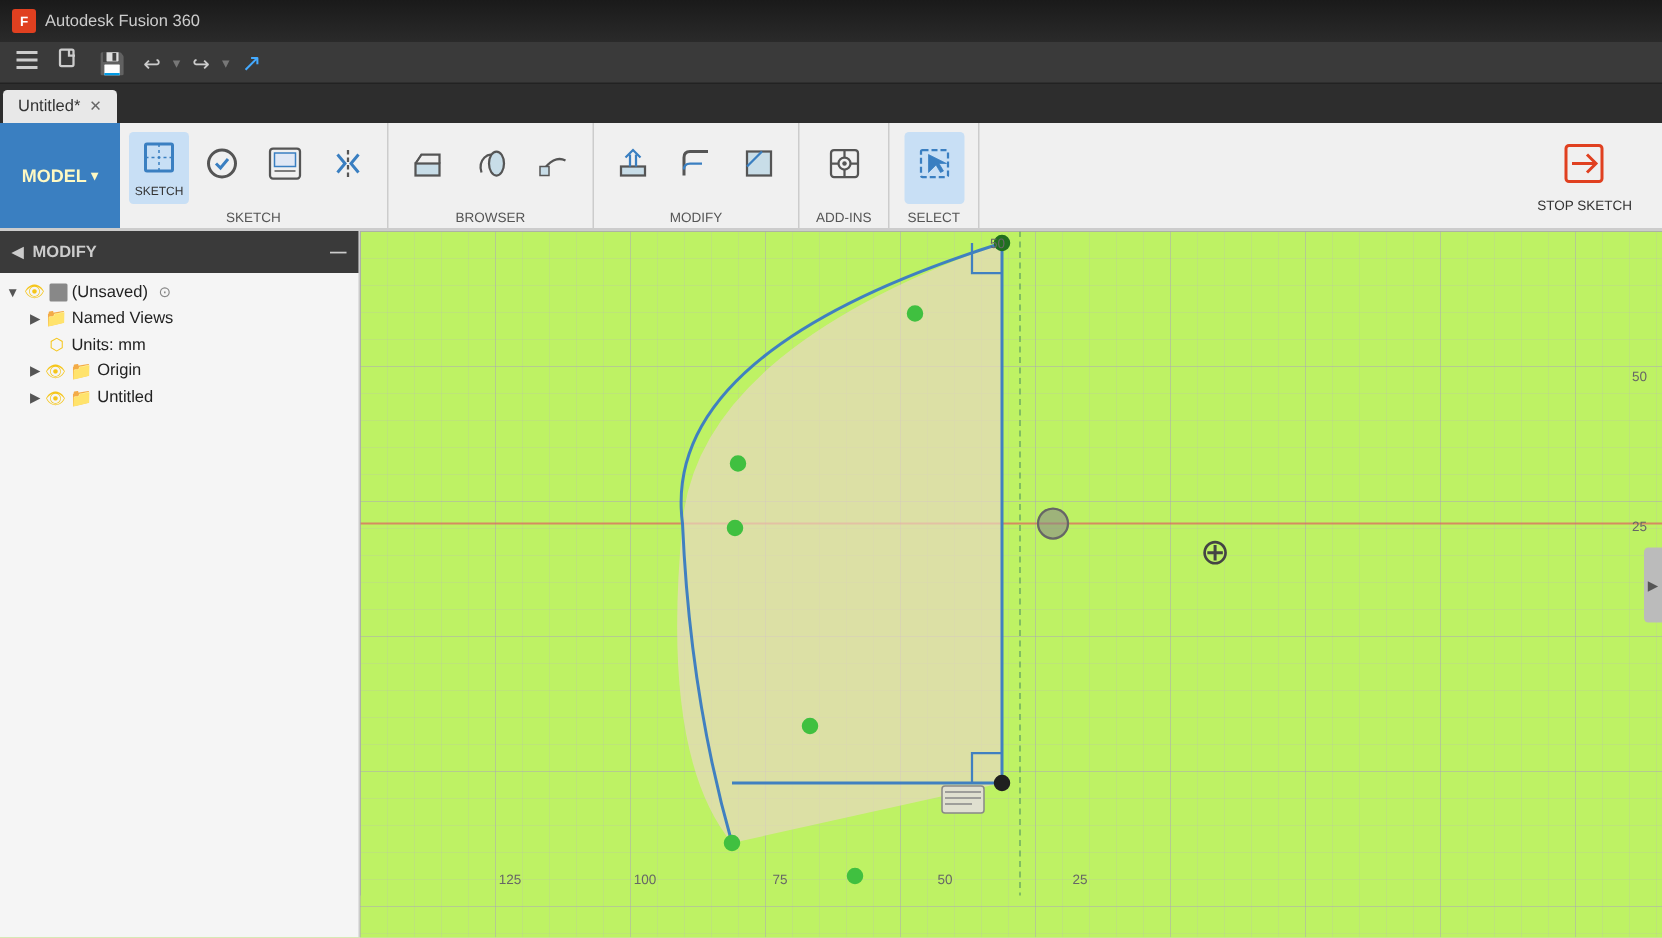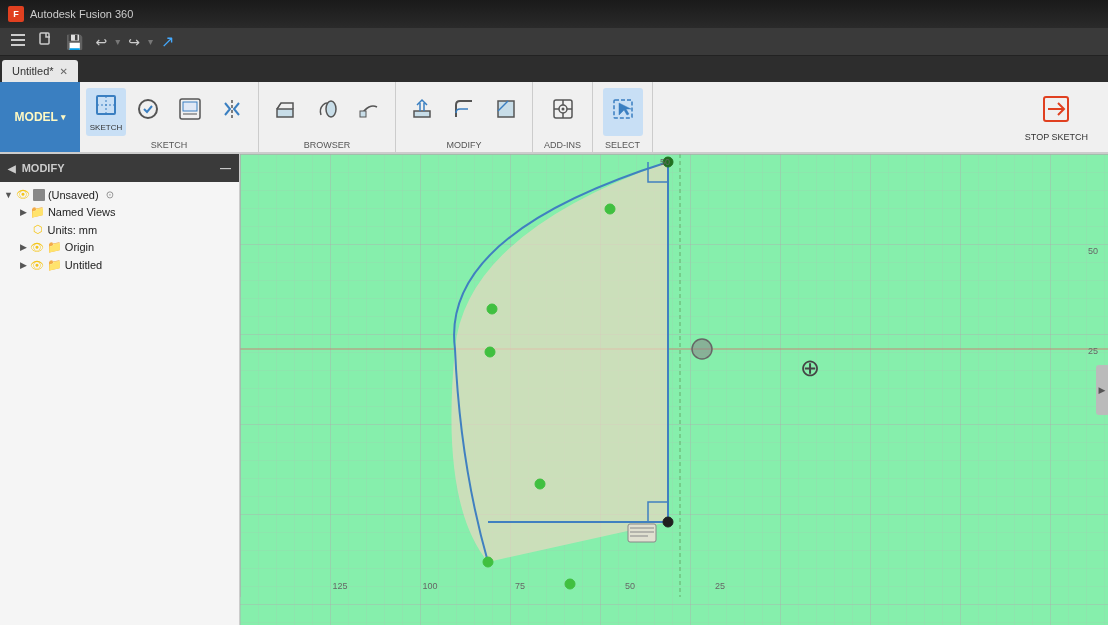--- a/index.html
+++ b/index.html
@@ -187,21 +187,21 @@
       font-size: 11px;
       color: #222;
       gap: 3px;
     }
     .browser-item .tri { font-size: 9px; color: #555; }
 
     
     #viewport {
       flex: 1;
       position: relative;
-      background: #86efac;
+      background: #bef264;
       overflow: hidden;
     }
 
     
     #grid-canvas {
       position: absolute;
       top: 0; left: 0;
       width: 100%; height: 100%;
     }
 

